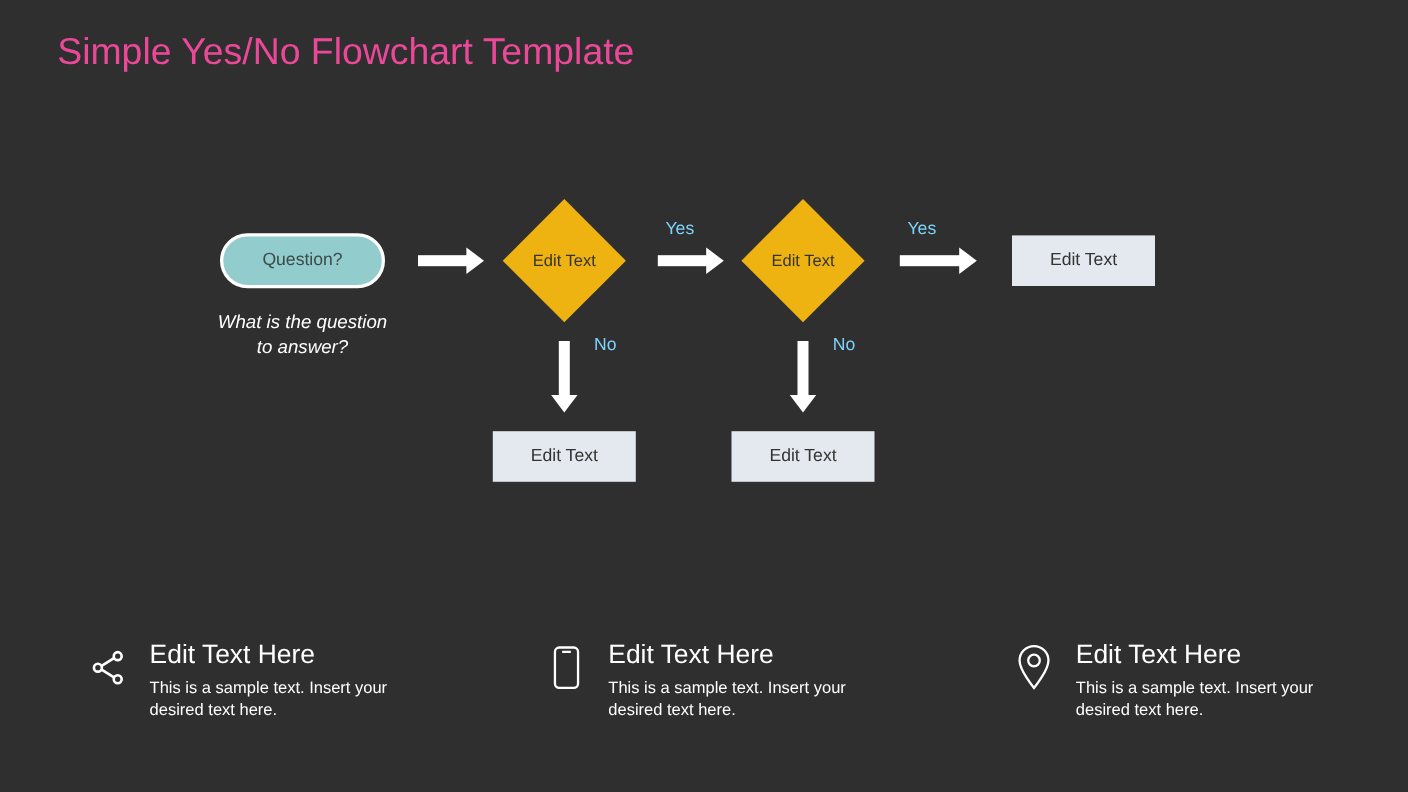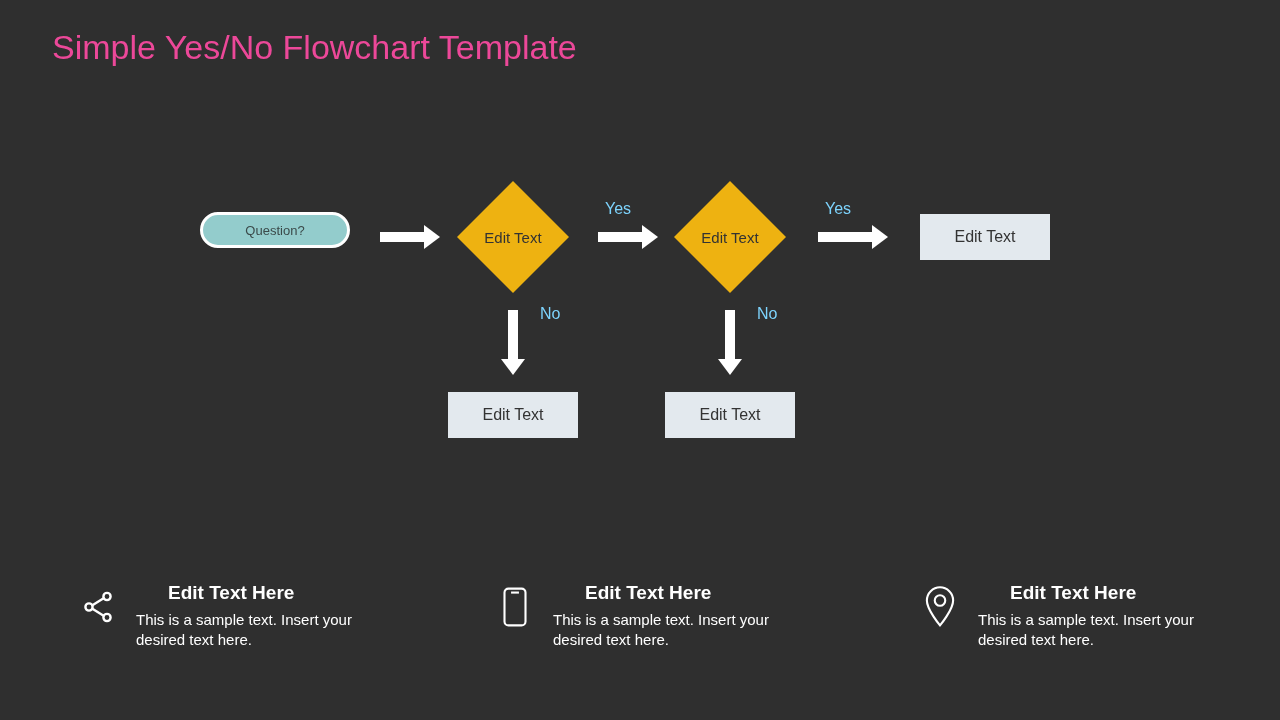--- a/index.html
+++ b/index.html
@@ -23,29 +23,29 @@
   .flowchart {
     position: absolute;
     top: 170px;
     left: 0;
     width: 1280px;
     height: 320px;
   }
   .pill {
     position: absolute;
     width: 150px;
-    height: 36px;
+    height: 50px;
     background: #93cccc;
     border: 3px solid #fff;
     border-radius: 25px;
     display: flex;
     align-items: center;
     justify-content: center;
     color: #3b4a4a;
-    font-size: 13px;
+    font-size: 16px;
   }
   .subcaption {
     position: absolute;
     color: #fff;
     font-style: italic;
     font-size: 17px;
     text-align: center;
     line-height: 1.35;
   }
   .diamond {
@@ -120,43 +120,43 @@
   }
   .footer-item .icon {
     width: 40px;
     height: 50px;
     flex-shrink: 0;
     display: flex;
     align-items: center;
     justify-content: center;
   }
   .footer-item .txt h3 {
-    font-size: 19px;
-    font-weight: 700;
+    font-size: 24px;
+    font-weight: 400;
     margin-bottom: 6px;
-    margin-left: 32px;
   }
   .footer-item .txt p {
     font-size: 15px;
     font-weight: 400;
     line-height: 1.35;
     max-width: 230px;
   }
 </style>
 </head>
 <body>
 
 <div class="title">Simple Yes/No Flowchart Template</div>
 
 <div class="flowchart">
 
   <div class="pill" style="left:200px; top:42px;">
     <span>Question?</span>
   </div>
 
+  <div class="subcaption" style="left:175px; top:112px; width:200px;">What is the question<br>to answer?</div>
 
   <div class="arrow-h" style="left:380px; top:62px; width:45px;"></div>
 
   <div class="diamond" style="left:458px; top:12px;">
     <div class="shape"></div>
     <div class="lbl">Edit Text</div>
   </div>
 
   <div class="arrow-label" style="left:605px; top:30px;">Yes</div>
   <div class="arrow-h" style="left:598px; top:62px; width:45px;"></div>

